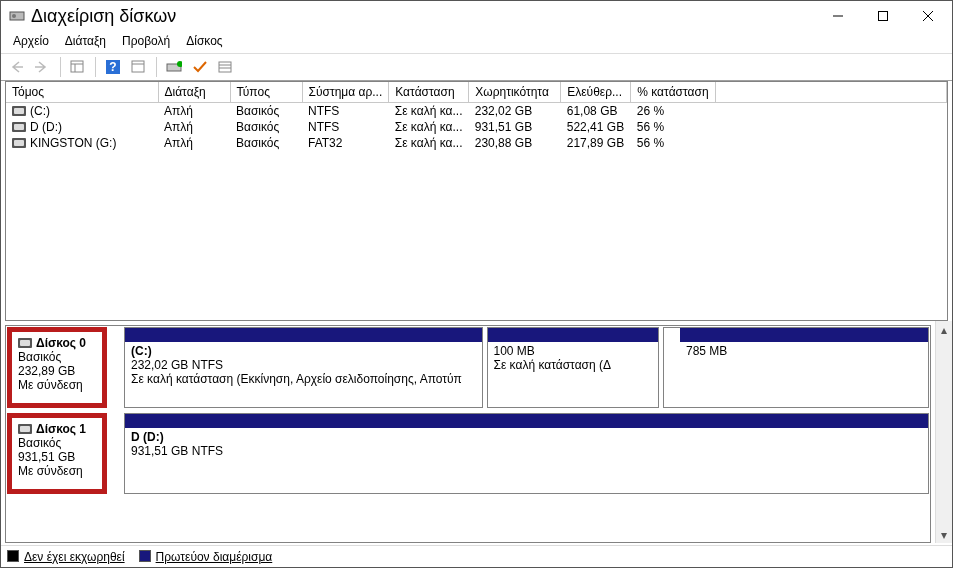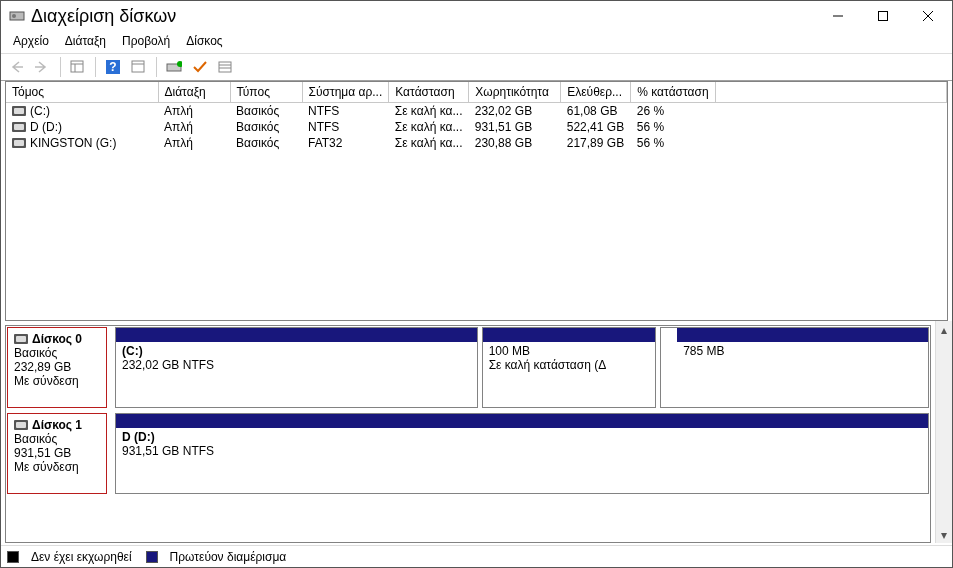--- a/index.html
+++ b/index.html
@@ -26,32 +26,32 @@
 .vtable { width: 100%; border-collapse: collapse; }
 .vtable th { background: #fff; border-right: 1px solid #c8c8c8; border-bottom: 1px solid #c8c8c8; text-align: left; font-weight: 400; padding: 3px 6px; height: 20px; white-space: nowrap; overflow: hidden; }
 .vtable td { padding: 1px 6px; white-space: nowrap; overflow: hidden; }
 .vtable td.first { display: flex; align-items: center; gap: 4px; }
 .disk-icon-sm { width: 14px; height: 10px; background: #555; border-radius: 1px; position: relative; display: inline-block; }
 .disk-icon-sm::after { content: ""; position: absolute; top: 2px; left: 2px; width: 10px; height: 6px; background: #ddd; border-radius: 1px; }
 
 
 .gpane { flex: 1; border: 1px solid #828282; margin: 4px 4px 0 4px; overflow-y: auto; padding: 1px 1px; min-height: 0; }
 .gpane .row { display: flex; border-bottom: 1px solid transparent; margin-bottom: 4px; }
-.gpane .label { width: 100px; border: 1px solid #b91c1c; padding: 4px 6px; background: #fff; margin-right: 8px; position: relative; }
+.gpane .label { width: 100px; border: 5px solid #b91c1c; padding: 4px 6px; background: #fff; margin-right: 17px; position: relative; }
 .gpane .label .hd { font-weight: 700; display: flex; align-items: center; gap: 4px; }
 .gpane .label .line { font-size: 12px; }
 .gpane .parts { flex: 1; display: flex; gap: 4px; }
 .gpane .part { border: 1px solid #828282; display: flex; flex-direction: column; overflow: hidden; }
 .gpane .part .stripe { height: 14px; background: #18177c; }
 .gpane .part .body { padding: 2px 6px; font-size: 12px; overflow: hidden; white-space: nowrap; }
 .gpane .part .body .t1 { font-weight: 700; }
 
 
 .legend { height: 22px; border-top: 1px solid #ddd; display: flex; align-items: center; padding: 0 6px; gap: 14px; margin-top: 2px; }
-.legend .item { display: flex; align-items: center; gap: 12px; }
+.legend .item { display: flex; gap: 5px; text-decoration: underline; }
 .legend .sw { width: 12px; height: 12px; border: 1px solid #555; }
 .legend .sw.black { background: #000; }
 .legend .sw.navy { background: #18177c; }
 
 
 .sbar { width: 17px; background: #f0f0f0; display: flex; flex-direction: column; border-left: 1px solid #ddd; }
 .sbar .arr { height: 17px; display: flex; align-items: center; justify-content: center; color: #555; cursor: pointer; }
 .sbar .track { flex: 1; }
 
 svg { display: block; }
@@ -229,20 +229,21 @@
           <div class="line">Βασικός</div>
           <div class="line">232,89 GB</div>
           <div class="line">Με σύνδεση</div>
         </div>
         <div class="parts">
           <div class="part" style="flex: 46 0 0px;">
             <div class="stripe"></div>
             <div class="body">
               <div class="t1">(C:)</div>
               <div>232,02 GB NTFS</div>
+              <div>Σε καλή κατάσταση (Εκκίνηση, Αρχείο σελιδοποίησης, Αποτύπ</div>
             </div>
           </div>
           <div class="part" style="flex: 22 0 0px;">
             <div class="stripe"></div>
             <div class="body">
               <div>100 MB</div>
               <div>Σε καλή κατάσταση (Δ</div>
             </div>
           </div>
           <div class="part" style="flex: 32 0 0px; padding-left: 16px;">

